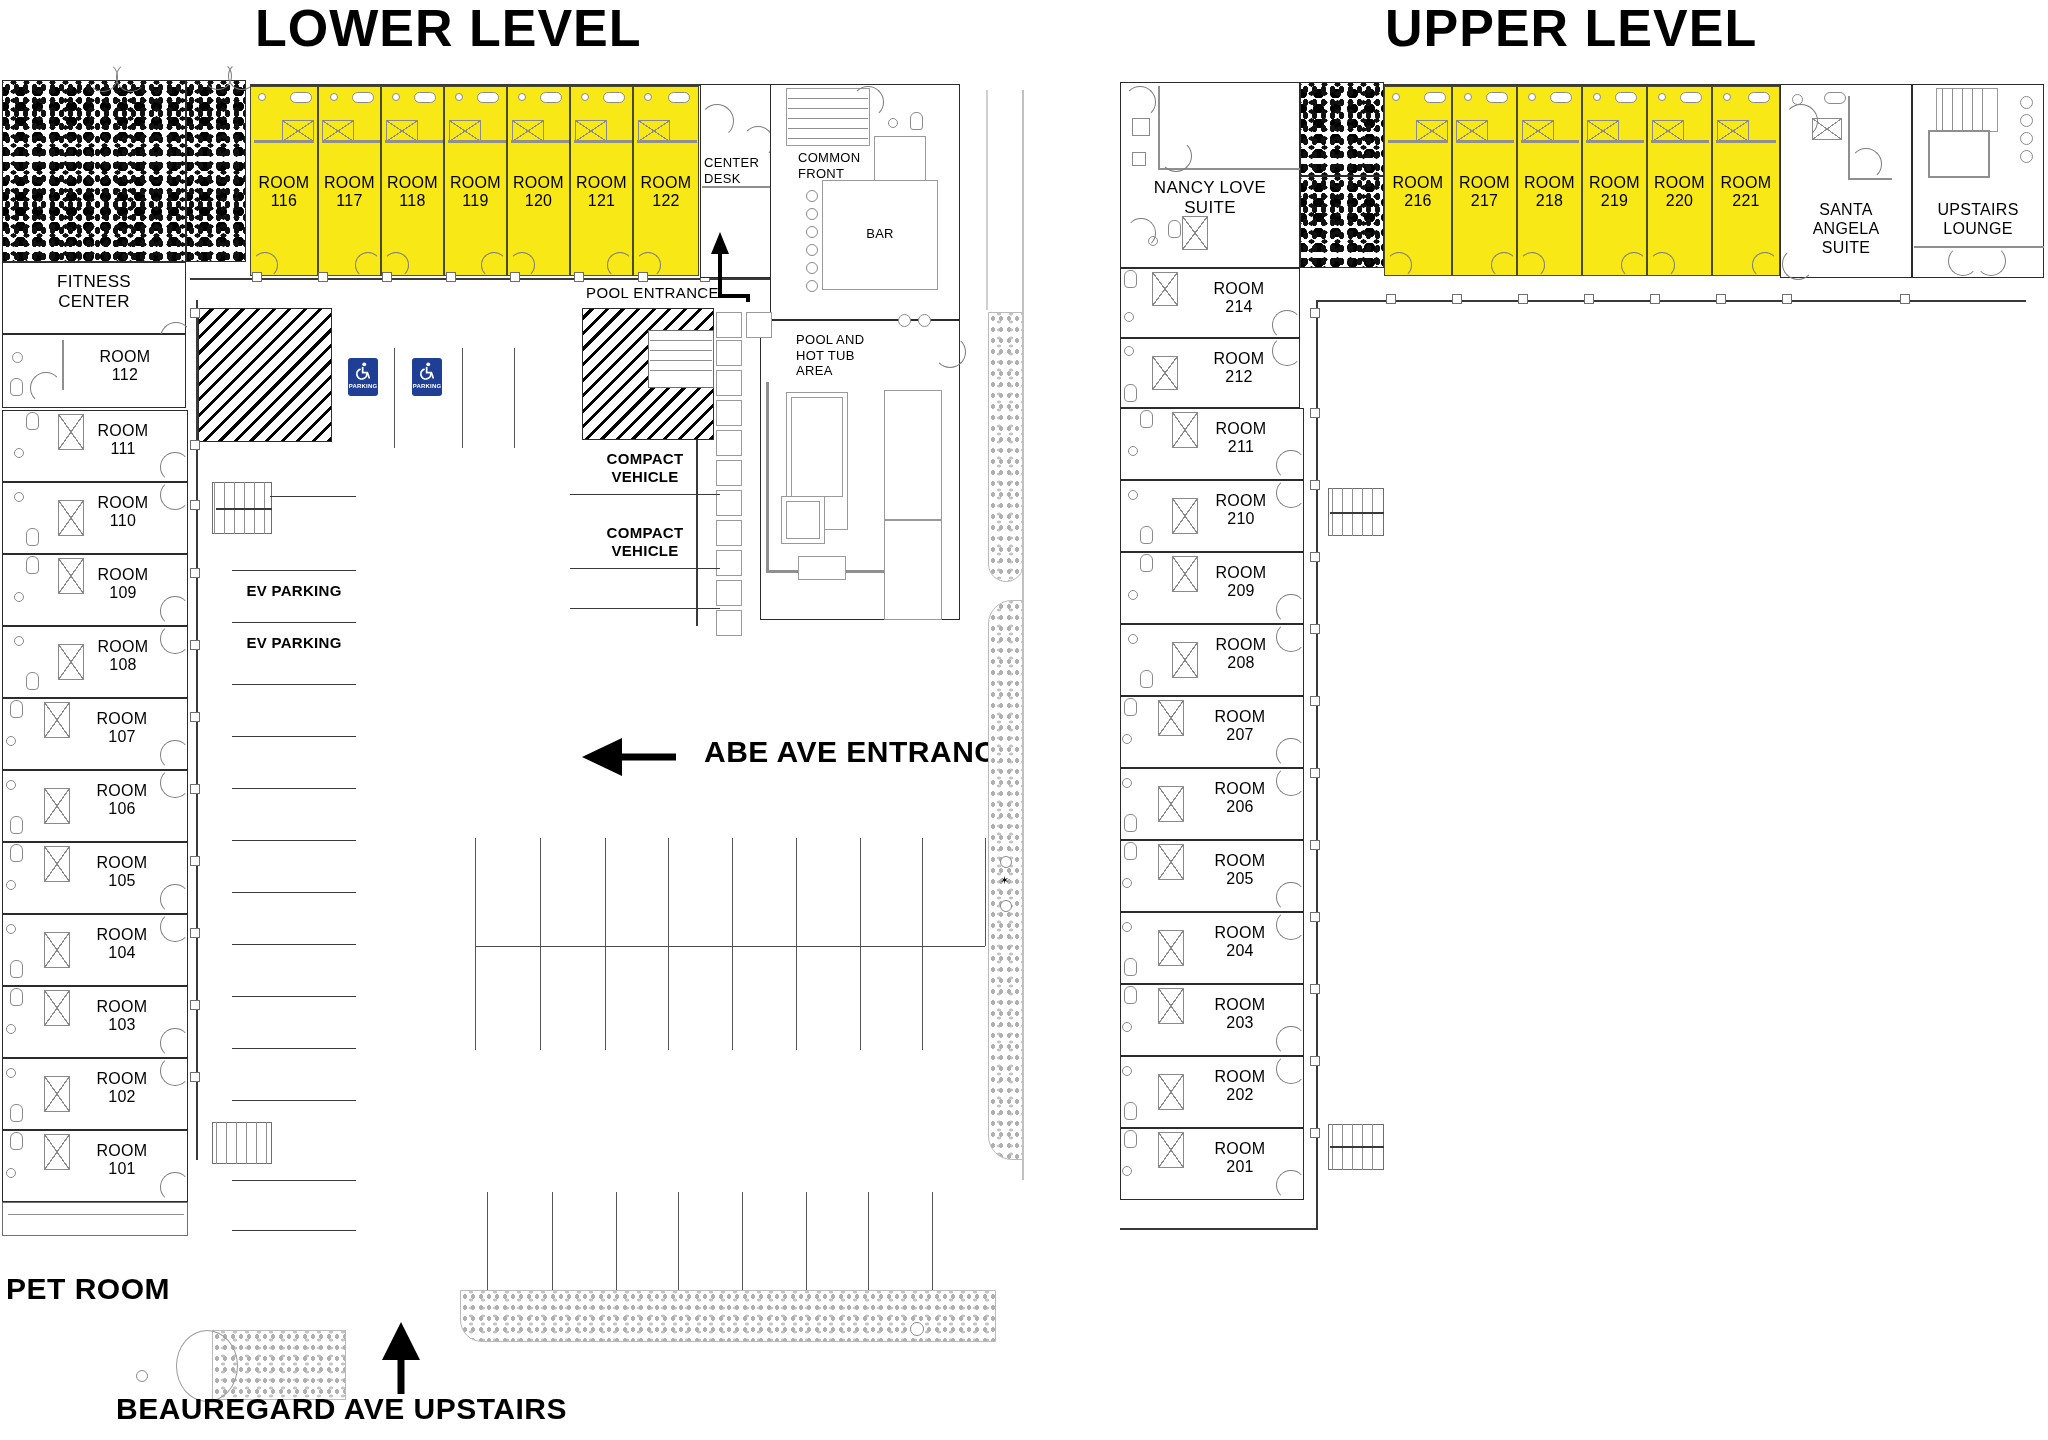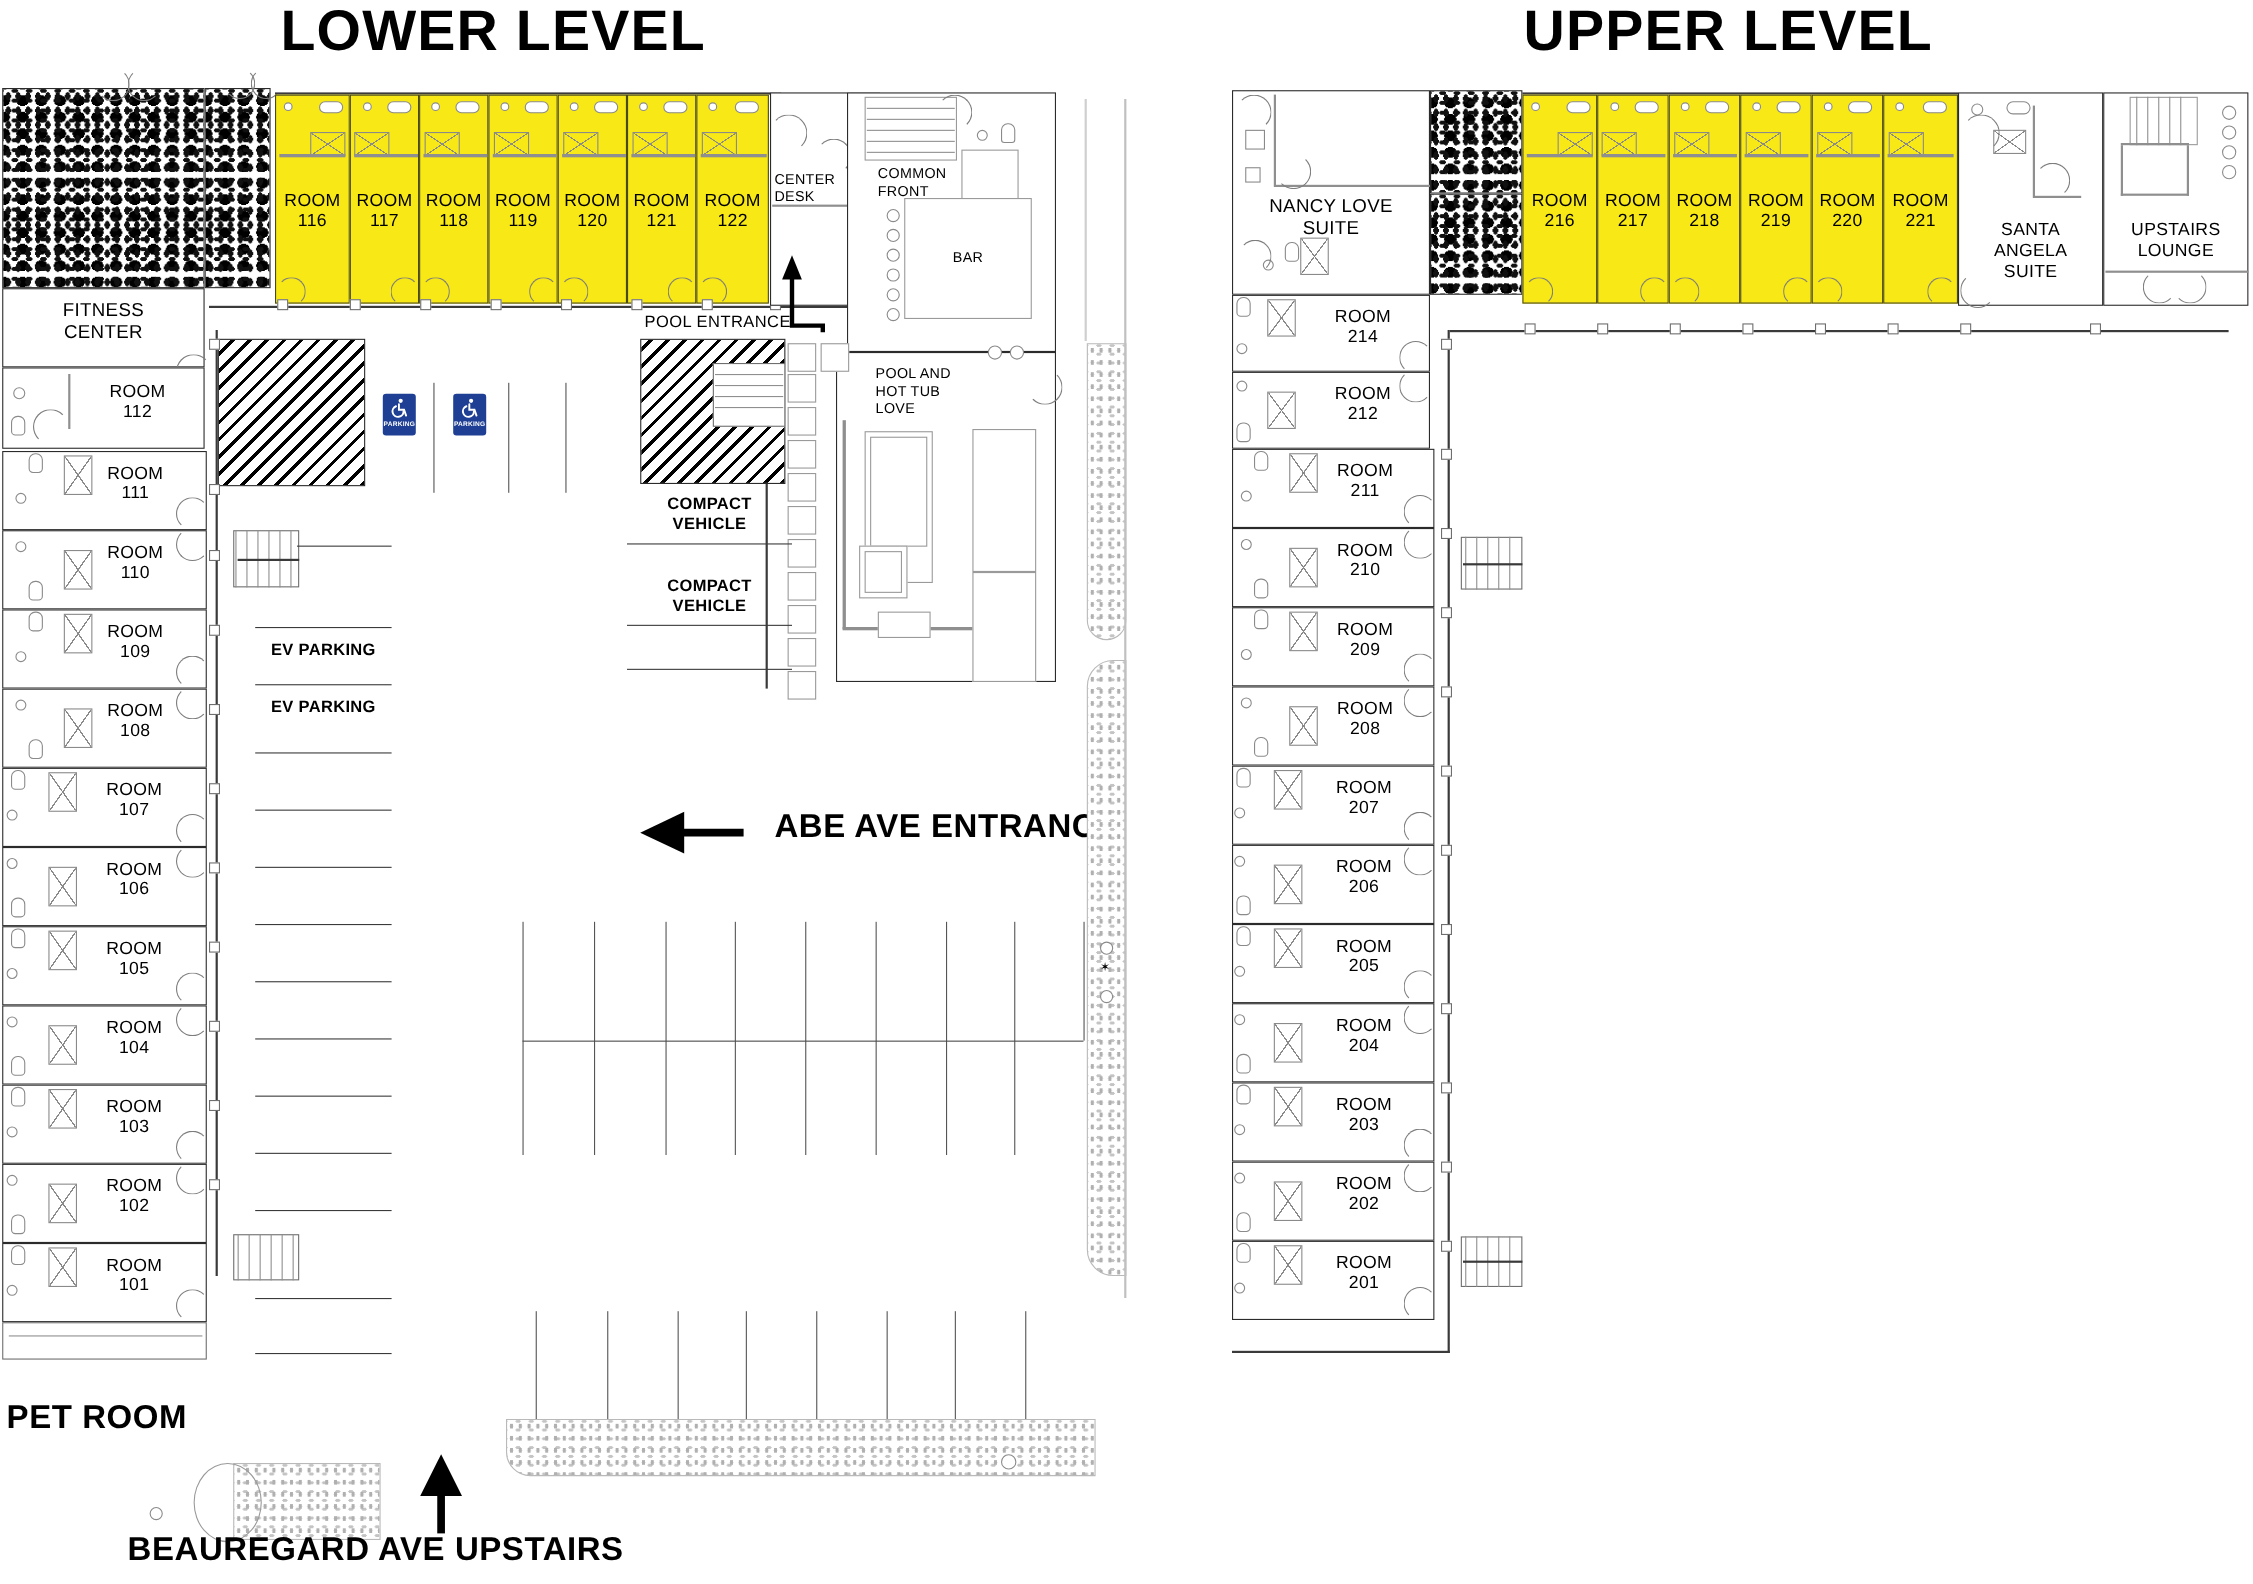--- a/index.html
+++ b/index.html
@@ -418,21 +418,21 @@
   <div class="fix fix-circle" style="left:806px; top:190px; width:12px; height:12px;"></div>
   <div class="fix fix-circle" style="left:806px; top:208px; width:12px; height:12px;"></div>
   <div class="fix fix-circle" style="left:806px; top:226px; width:12px; height:12px;"></div>
   <div class="fix fix-circle" style="left:806px; top:244px; width:12px; height:12px;"></div>
   <div class="fix fix-circle" style="left:806px; top:262px; width:12px; height:12px;"></div>
   <div class="fix fix-circle" style="left:806px; top:280px; width:12px; height:12px;"></div>
 
   <div class="wallbox" style="left:760px; top:320px; width:200px; height:300px;"></div>
   <div class="plain-label small-label" style="left:796px; top:332px; width:120px; text-align:left;">POOL AND
 HOT TUB
-LOVE</div>
+AREA</div>
   <div class="fix fix-circle" style="left:898px; top:314px; width:13px; height:13px;"></div>
   <div class="fix fix-circle" style="left:918px; top:314px; width:13px; height:13px;"></div>
   <div class="swing" style="left:934px; top:336px; width:30px; height:30px; border-top-color:transparent; border-left-color:transparent;"></div>
 
   <div class="wallbox faint" style="left:786px; top:392px; width:62px; height:138px;"></div>
   <div class="wallbox faint" style="left:791px; top:397px; width:52px; height:100px;"></div>
   <div class="wallbox faint" style="left:781px; top:496px; width:44px; height:48px;"></div>
   <div class="wallbox faint" style="left:786px; top:501px; width:34px; height:38px;"></div>
   <div class="seg" style="left:766px; top:382px; width:3px; height:190px;"></div>
   <div class="seg" style="left:766px; top:570px; width:120px; height:3px;"></div>

